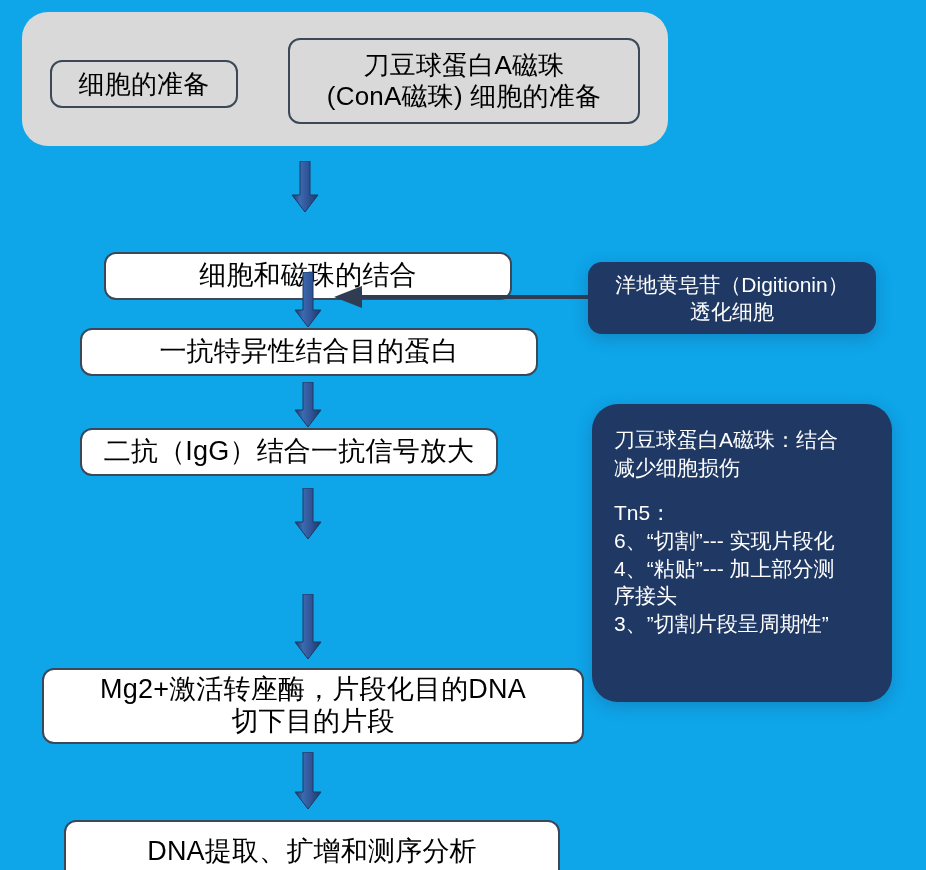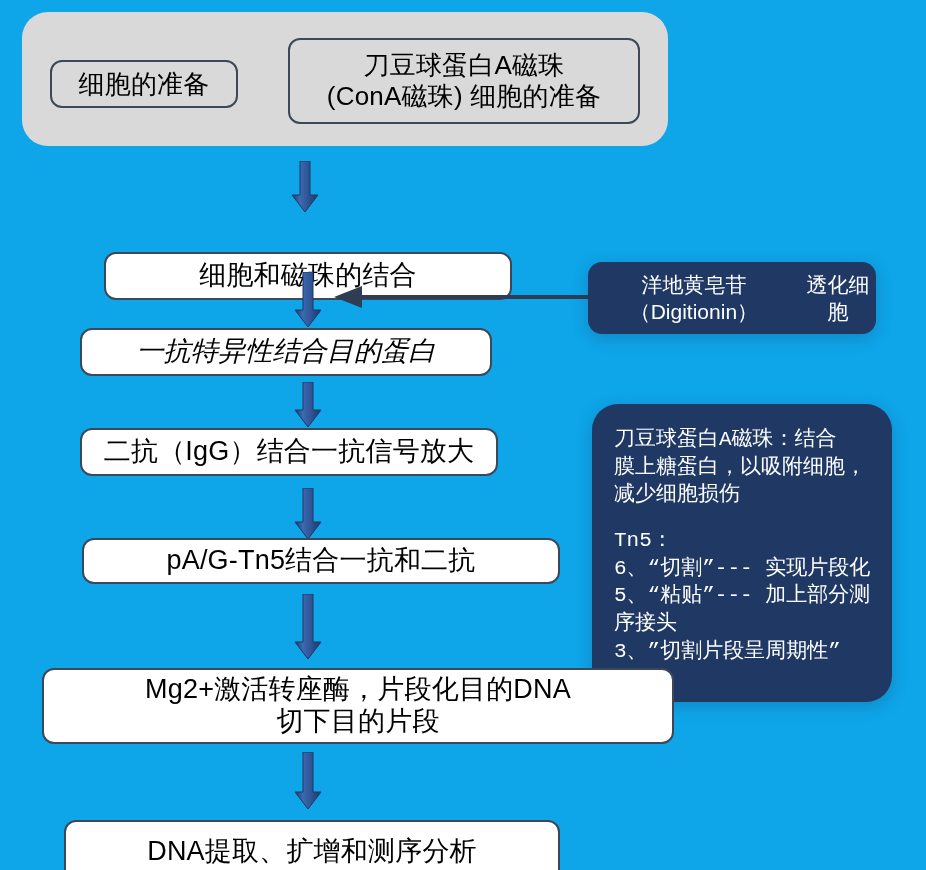--- a/index.html
+++ b/index.html
@@ -60,21 +60,20 @@
     display: flex;
     align-items: center;
     justify-content: center;
     text-align: center;
     line-height: 1.3;
   }
   .navy-box.info {
     border-radius: 26px;
     padding: 22px 20px 18px 22px;
     line-height: 1.32;
-    font-family: Liberation Mono, monospace;
   }
   .navy-line { display: block; white-space: pre; }
   .navy-gap { display: block; height: 0.85em; }
 
   
   .block-arrow {
     position: absolute;
   }
   .block-arrow svg { display: block; }
 
@@ -137,51 +136,50 @@
     </svg>
   </div>
 
   <div class="thin-arrow" style="left:330px; top:286px; width:262px; height:22px;">
     <svg width="262" height="22" viewBox="0 0 262 22">
       <line x1="30" y1="11" x2="262" y2="11" stroke="#2f3c52" stroke-width="4"></line>
       <polygon points="4,11 32,0 32,22" fill="#2f3c52"></polygon>
     </svg>
   </div>
 
-  <div class="navy-box centered t21" style="left:588px; top:262px; width:288px; height:72px; flex-direction:row;">
+  <div class="navy-box centered t21" style="left:588px; top:262px; width:288px; height:72px; flex-direction:column;">
     <span>洋地黄皂苷（Digitionin）</span>
     <span>透化细胞</span>
   </div>
 
-  <div class="proc-box filled-white t28" style="left:80px; top:328px; width:412px; height:48px;font-style:italic;">
+  <div class="proc-box filled-white t28" style="left:80px; top:328px; width:458px; height:48px;">
     <span>一抗特异性结合目的蛋白</span>
   </div>
 
   <div class="block-arrow" style="left:294px; top:382px; width:28px; height:46px;">
     <svg width="28" height="46" viewBox="0 0 28 46">
       <defs>
         <linearGradient id="agrad3" x1="0" y1="0" x2="1" y2="0">
           <stop offset="0%" stop-color="#1f3864"></stop>
           <stop offset="30%" stop-color="#3d6ab0"></stop>
           <stop offset="62%" stop-color="#2e5496"></stop>
           <stop offset="100%" stop-color="#1f3864"></stop>
         </linearGradient>
       </defs>
       <polygon points="9,0 19,0 19,28 27,28 14,45 1,28 9,28" fill="url(#agrad3)" stroke="#1f3864" stroke-width="1"></polygon>
     </svg>
   </div>
 
   <div class="navy-box info t21" style="left:592px; top:404px; width:300px; height:298px;">
     <span class="navy-line">刀豆球蛋白A磁珠：结合</span>
-    <span class="navy-line">膜上糖蛋白，以吸附细胞，</span>
     <span class="navy-line">减少细胞损伤</span>
     <span class="navy-gap"></span>
     <span class="navy-line">Tn5：</span>
     <span class="navy-line">6、“切割”--- 实现片段化</span>
-    <span class="navy-line">5、“粘贴”--- 加上部分测</span>
+    <span class="navy-line">4、“粘贴”--- 加上部分测</span>
     <span class="navy-line">序接头</span>
     <span class="navy-line">3、”切割片段呈周期性”</span>
   </div>
 
   <div class="proc-box filled-white t28" style="left:80px; top:428px; width:418px; height:48px;">
     <span>二抗（IgG）结合一抗信号放大</span>
   </div>
 
   <div class="block-arrow" style="left:294px; top:488px; width:28px; height:52px;">
     <svg width="28" height="52" viewBox="0 0 28 52">
@@ -190,39 +188,36 @@
           <stop offset="0%" stop-color="#1f3864"></stop>
           <stop offset="30%" stop-color="#3d6ab0"></stop>
           <stop offset="62%" stop-color="#2e5496"></stop>
           <stop offset="100%" stop-color="#1f3864"></stop>
         </linearGradient>
       </defs>
       <polygon points="9,0 19,0 19,34 27,34 14,51 1,34 9,34" fill="url(#agrad4)" stroke="#1f3864" stroke-width="1"></polygon>
     </svg>
   </div>
 
-  <div class="proc-box filled-white t28" style="left:82px; top:538px; width:478px; height:46px;">
-    <span>pA/G-Tn5结合一抗和二抗</span>
-  </div>
 
   <div class="block-arrow" style="left:294px; top:594px; width:28px; height:66px;">
     <svg width="28" height="66" viewBox="0 0 28 66">
       <defs>
         <linearGradient id="agrad5" x1="0" y1="0" x2="1" y2="0">
           <stop offset="0%" stop-color="#1f3864"></stop>
           <stop offset="30%" stop-color="#3d6ab0"></stop>
           <stop offset="62%" stop-color="#2e5496"></stop>
           <stop offset="100%" stop-color="#1f3864"></stop>
         </linearGradient>
       </defs>
       <polygon points="9,0 19,0 19,48 27,48 14,65 1,48 9,48" fill="url(#agrad5)" stroke="#1f3864" stroke-width="1"></polygon>
     </svg>
   </div>
 
-  <div class="proc-box filled-white t28" style="left:42px; top:668px; width:632px; height:76px; flex-direction:column;">
+  <div class="proc-box filled-white t28" style="left:42px; top:668px; width:542px; height:76px; flex-direction:column;">
     <span>Mg2+激活转座酶，片段化目的DNA</span>
     <span>切下目的片段</span>
   </div>
 
   <div class="block-arrow" style="left:294px; top:752px; width:28px; height:58px;">
     <svg width="28" height="58" viewBox="0 0 28 58">
       <defs>
         <linearGradient id="agrad6" x1="0" y1="0" x2="1" y2="0">
           <stop offset="0%" stop-color="#1f3864"></stop>
           <stop offset="30%" stop-color="#3d6ab0"></stop>

